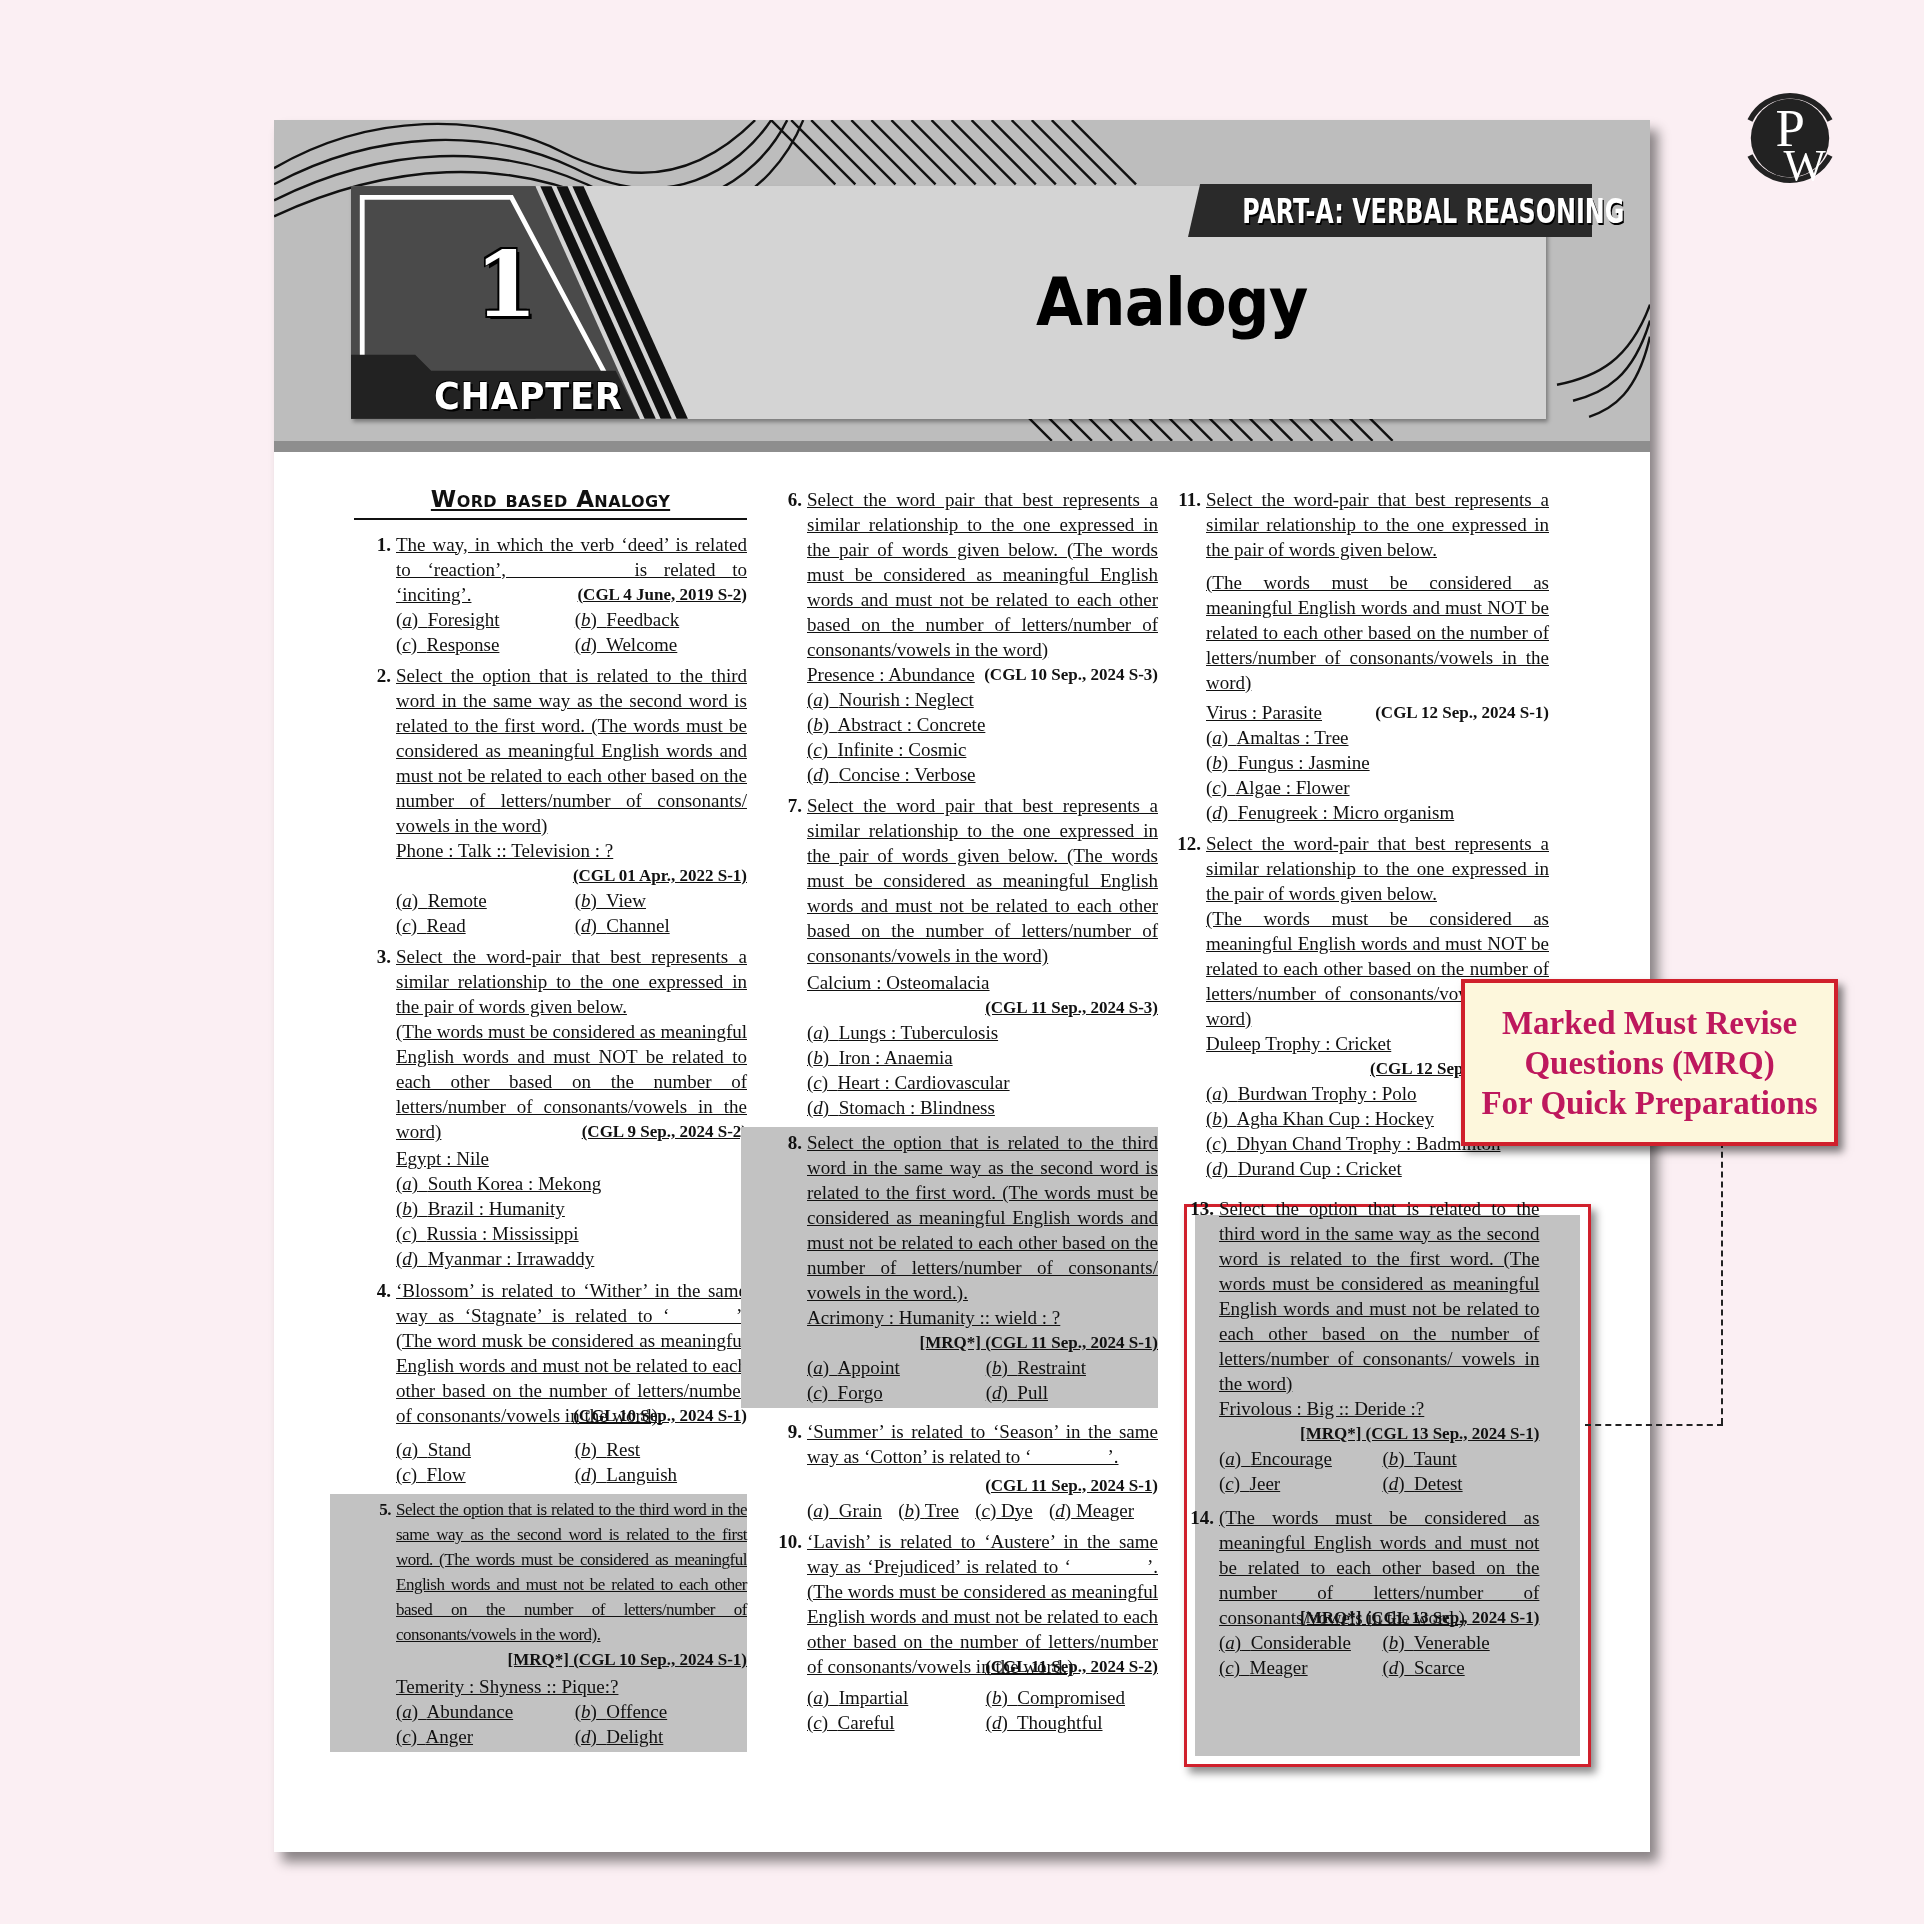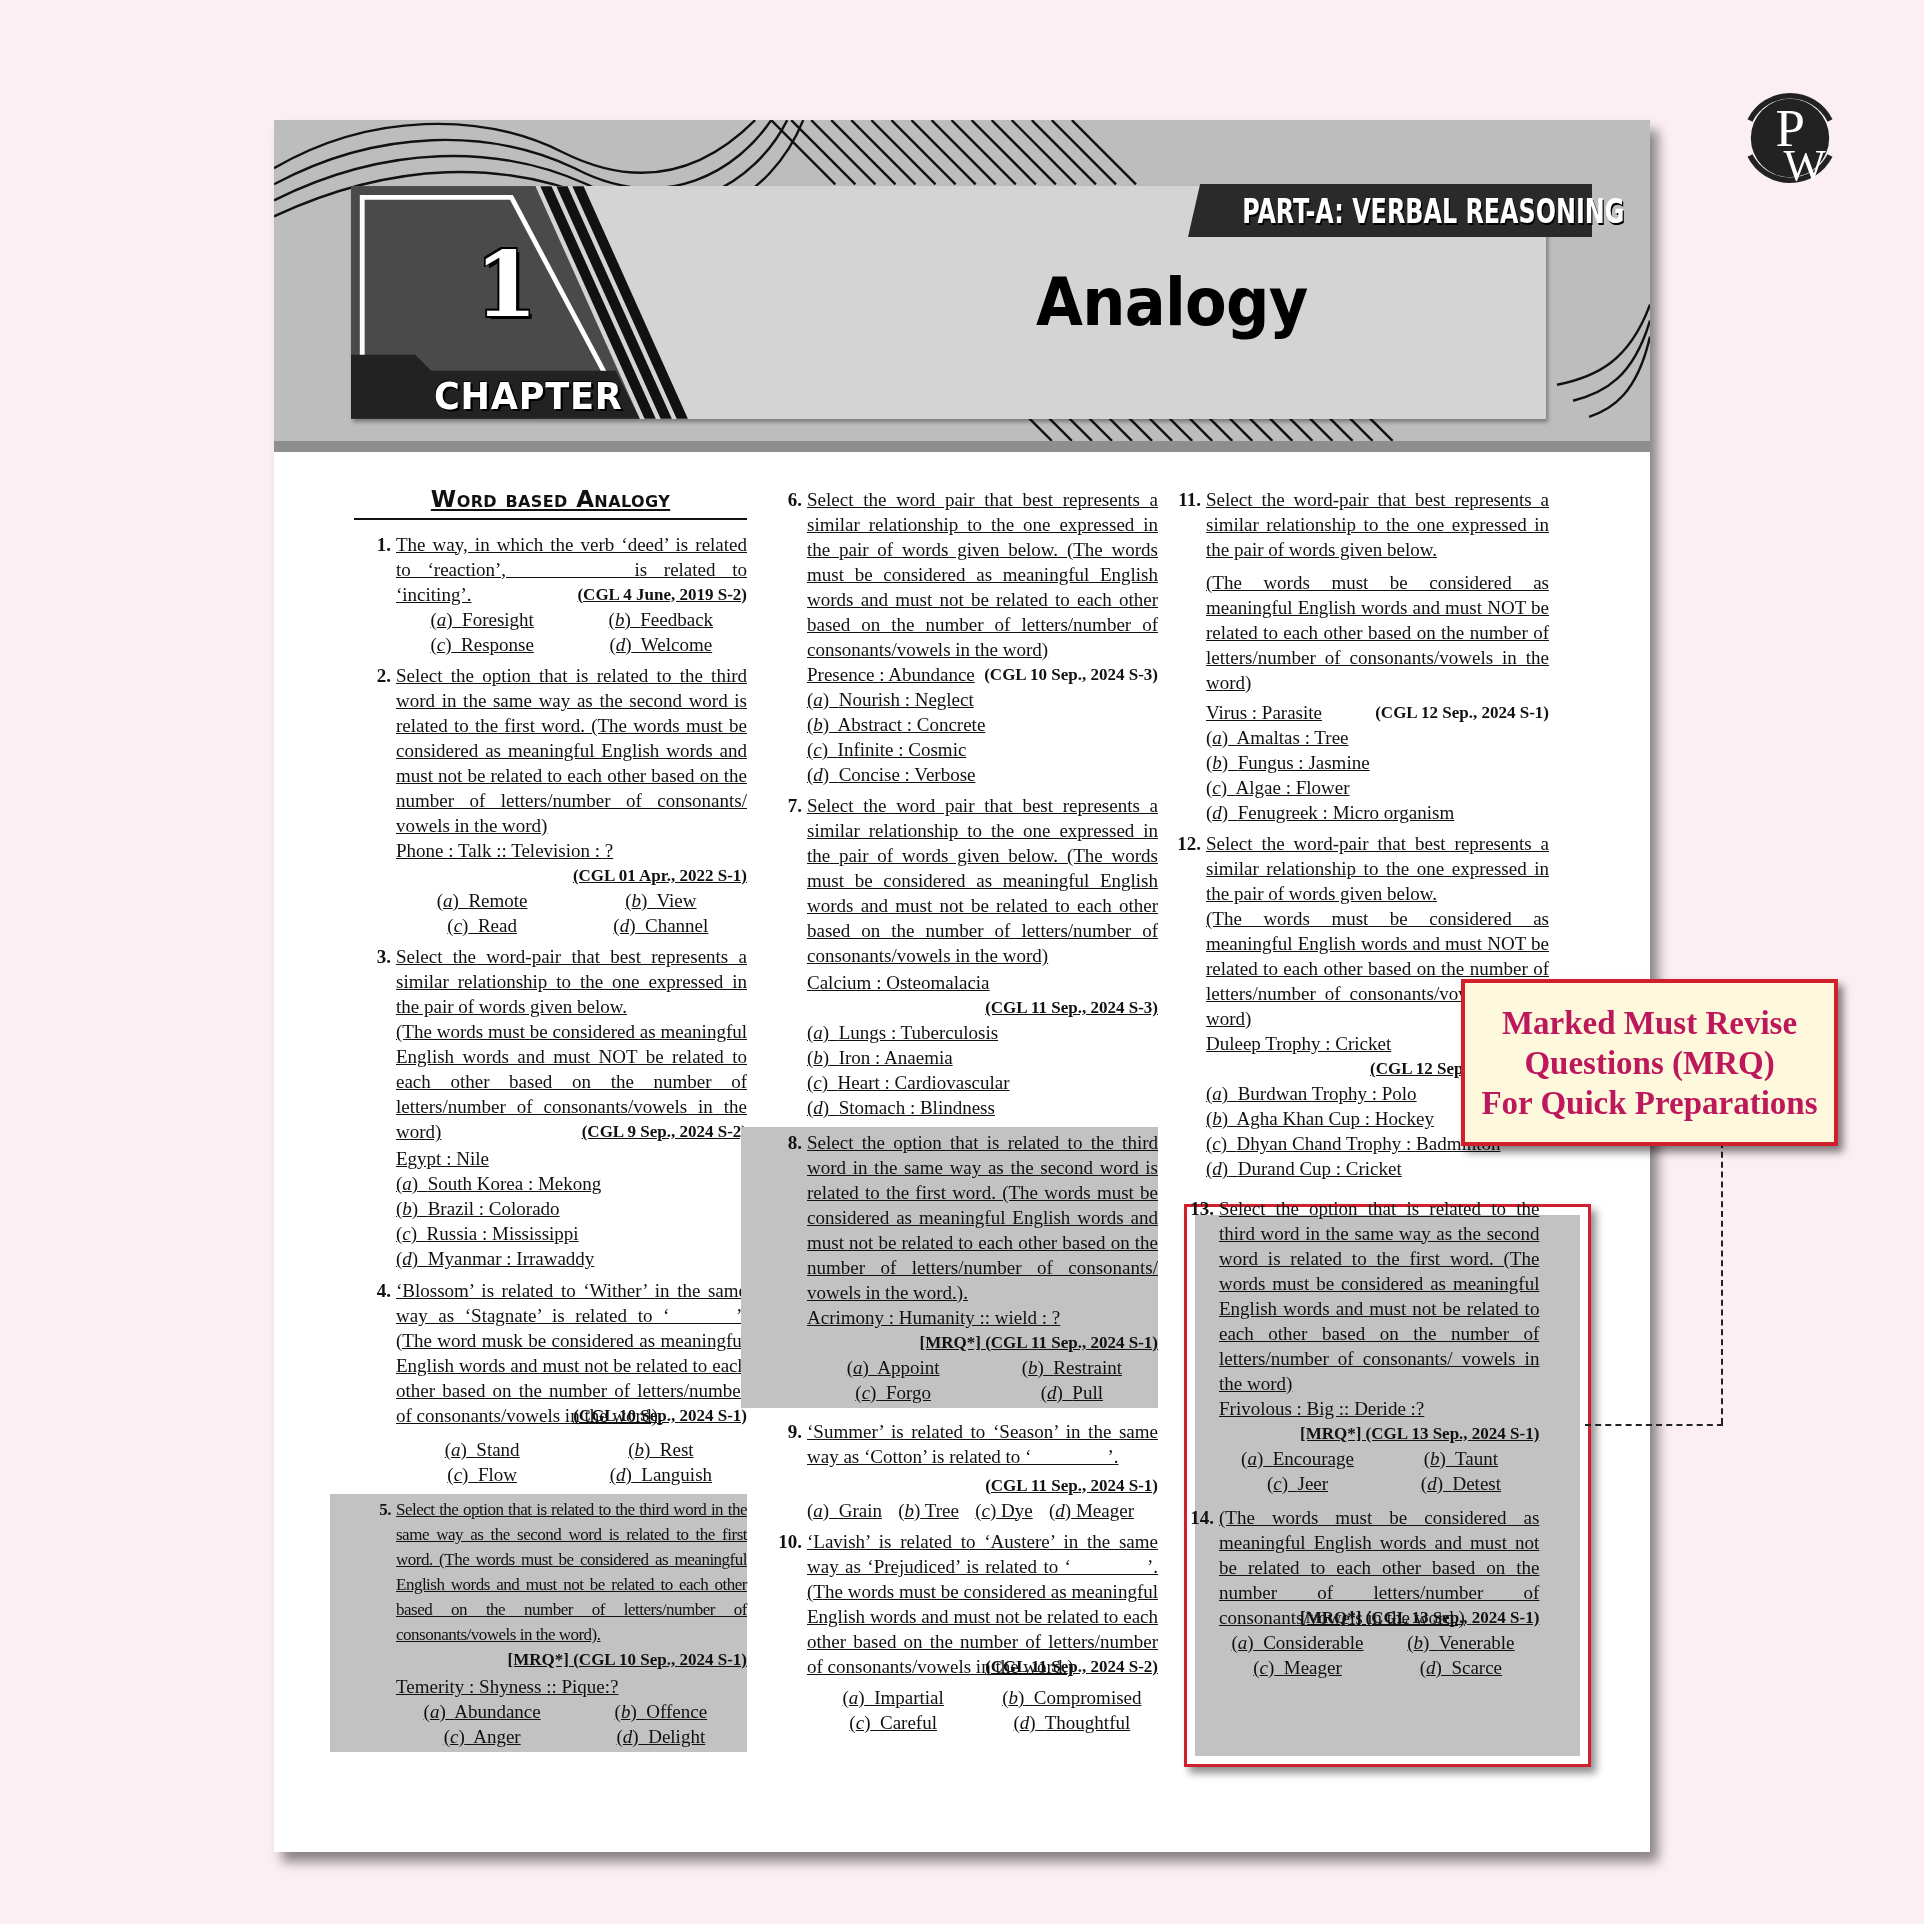--- a/index.html
+++ b/index.html
@@ -68,21 +68,21 @@
     font-family: "DejaVu Sans", sans-serif; font-weight: bold; font-size: 23px;
     text-align: center; padding-bottom: 6.4px; border-bottom: 2.4px solid #111;
     margin-bottom: 11.2px; font-variant: small-caps; letter-spacing: 0.4px;
   }
   .q { position: relative; padding-left: 42px; margin-bottom: 6.4px; }
   .q .num { position: absolute; left: 0; width: 37px; text-align: right; font-weight: bold; }
   .q .text { text-align: justify; }
   .q .pair { margin-top: 2px; }
   .q .src { text-align: right; font-weight: bold; font-size: 17px; }
   .q .src-inline { float: right; font-weight: bold; font-size: 17px; }
-  .opts2 { display: grid; grid-template-columns: 1fr 1fr; column-gap: 6.4px; text-align: center; }
+  .opts2 { display: grid; grid-template-columns: 1fr 1fr; column-gap: 6.4px; }
   .opts1 { display: block; }
   .opts4 { display: flex; justify-content: space-between; padding-right: 24px; }
   .opt { white-space: nowrap; }
   .opt .lbl { font-style: italic; }
   .opt .lp { font-style: normal; }
   .hl { background: #c2c2c2; margin-left: -24px; padding: 3.2px 0 3.2px 66px; margin-right: 0; }
   .hl .num { left: 24px; }
   .clearfix::after { content: ""; display: block; clear: both; }
 
   
@@ -219,21 +219,21 @@
     </div>
 
     <div class="q">
       <span class="num">3.</span>
       <div class="text">Select the word-pair that best represents a similar relationship to the one expressed in the pair of words given below.</div>
       <div class="text">(The words must be considered as meaningful English words and must NOT be related to each other based on the number of letters/number of consonants/vowels in the word)</div>
       <div class="src" style="margin-top:-25px">(CGL 9 Sep., 2024 S-2)</div>
       <div class="pair">Egypt : Nile</div>
       <div class="opts1">
         <div class="opt"><span class="lp">(</span><span class="lbl">a</span><span class="lp">)</span>&nbsp; <span>South Korea : Mekong</span></div>
-        <div class="opt"><span class="lp">(</span><span class="lbl">b</span><span class="lp">)</span>&nbsp; <span>Brazil : Colorado</span></div>
+        <div class="opt"><span class="lp">(</span><span class="lbl">b</span><span class="lp">)</span>&nbsp; <span>Brazil : Humanity</span></div>
         <div class="opt"><span class="lp">(</span><span class="lbl">c</span><span class="lp">)</span>&nbsp; <span>Russia : Mississippi</span></div>
         <div class="opt"><span class="lp">(</span><span class="lbl">d</span><span class="lp">)</span>&nbsp; <span>Myanmar : Irrawaddy</span></div>
       </div>
     </div>
 
     <div class="q">
       <span class="num">4.</span>
       <div class="text">‘Blossom’ is related to ‘Wither’ in the same way as ‘Stagnate’ is related to ‘_______’. (The word musk be considered as meaningful English words and must not be related to each other based on the number of letters/number of consonants/vowels in the word).</div>
       <div class="src" style="margin-top:-25px; margin-bottom:9.6px">(CGL 10 Sep., 2024 S-1)</div>
       <div class="opts2">

